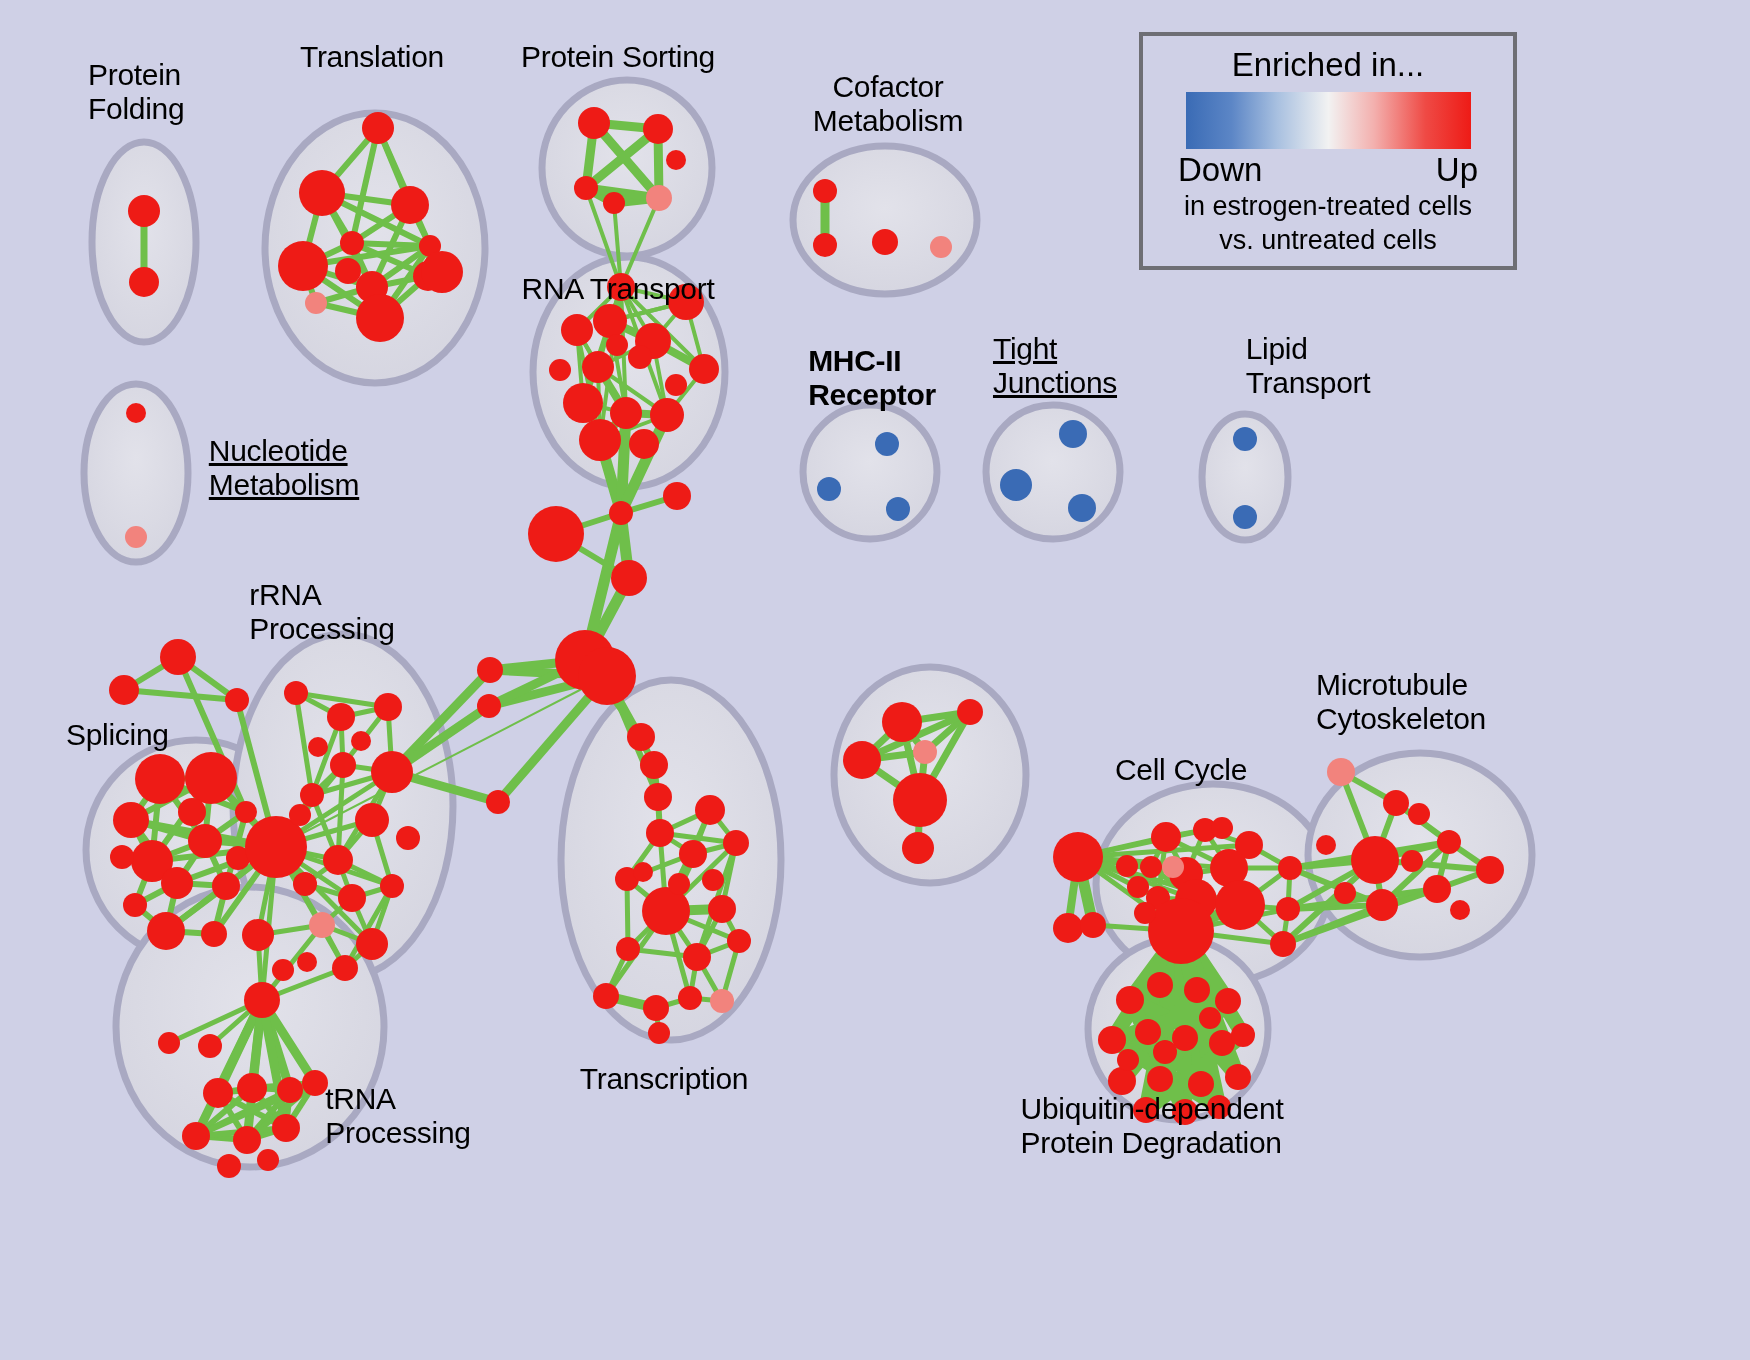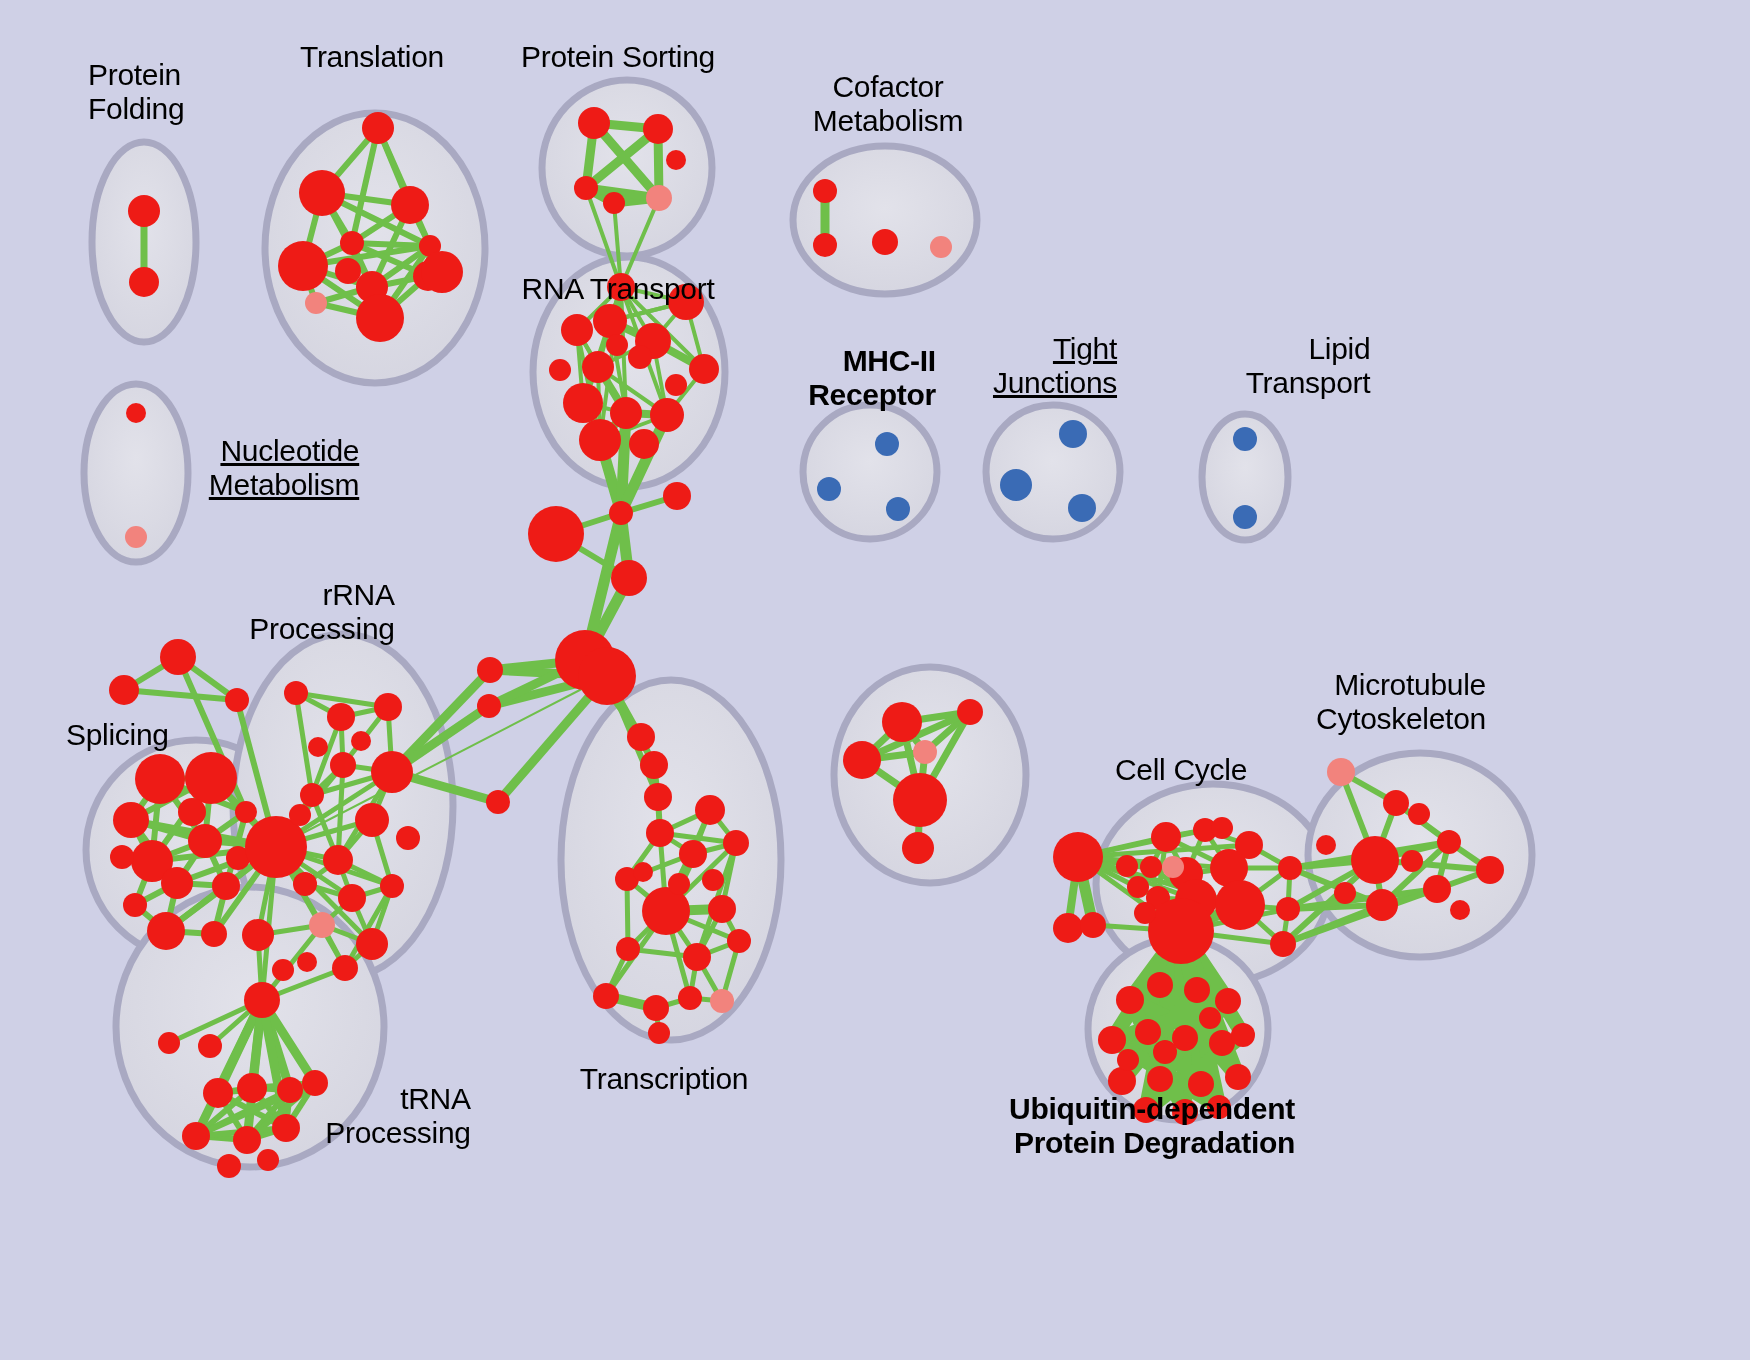--- a/index.html
+++ b/index.html
@@ -13,21 +13,21 @@
   svg#net{position:absolute;inset:0;width:1750px;height:1360px;display:block;}
   .cluster-label{
     position:absolute;
     color:#000;
     font-size:30px;
     line-height:1.12;
     font-family:"Liberation Sans", sans-serif;
     white-space:pre-line;
     letter-spacing:-0.3px;
   }
-  .lbl-center{text-align:right;transform:translateX(-50%);}
+  .lbl-center{text-align:left;transform:translateX(-50%);}
   .lbl-left{text-align:left;}
 
   #legend{
     position:absolute;
     left:1139px;top:32px;width:378px;height:238px;
     background:#cfd0e6;
     border:4px solid #6e6e74;
     box-sizing:border-box;
     display:flex;flex-direction:column;align-items:center;
     padding-top:10px;
@@ -756,17 +756,27 @@
 Transport</div>
   <div class="cluster-label lbl-left" style="left:66px;top:718px;">Splicing</div>
   <div class="cluster-label lbl-center" style="left:322px;top:578px;">rRNA
 Processing</div>
   <div class="cluster-label lbl-center" style="left:398px;top:1082px;">tRNA
 Processing</div>
   <div class="cluster-label lbl-center" style="left:664px;top:1062px;">Transcription</div>
   <div class="cluster-label lbl-center" style="left:1181px;top:753px;">Cell Cycle</div>
   <div class="cluster-label lbl-center" style="left:1401px;top:668px;">Microtubule
 Cytoskeleton</div>
-  <div class="cluster-label lbl-center" style="left:1152px;top:1092px;font-weight:bold;">Ubiquitin-dependent
+  <div class="cluster-label lbl-center" style="left:1152px;top:1092px;">Ubiquitin-dependent
 Protein Degradation</div>
 
+  <div id="legend">
+    <div class="title">Enriched in...</div>
+    <div class="bar"></div>
+    <div class="ends">
+      <span>Down</span>
+      <span>Up</span>
+    </div>
+    <div class="sub">in estrogen-treated cells</div>
+    <div class="sub">vs. untreated cells</div>
+  </div>
 
 </div>
 
 </body></html>

